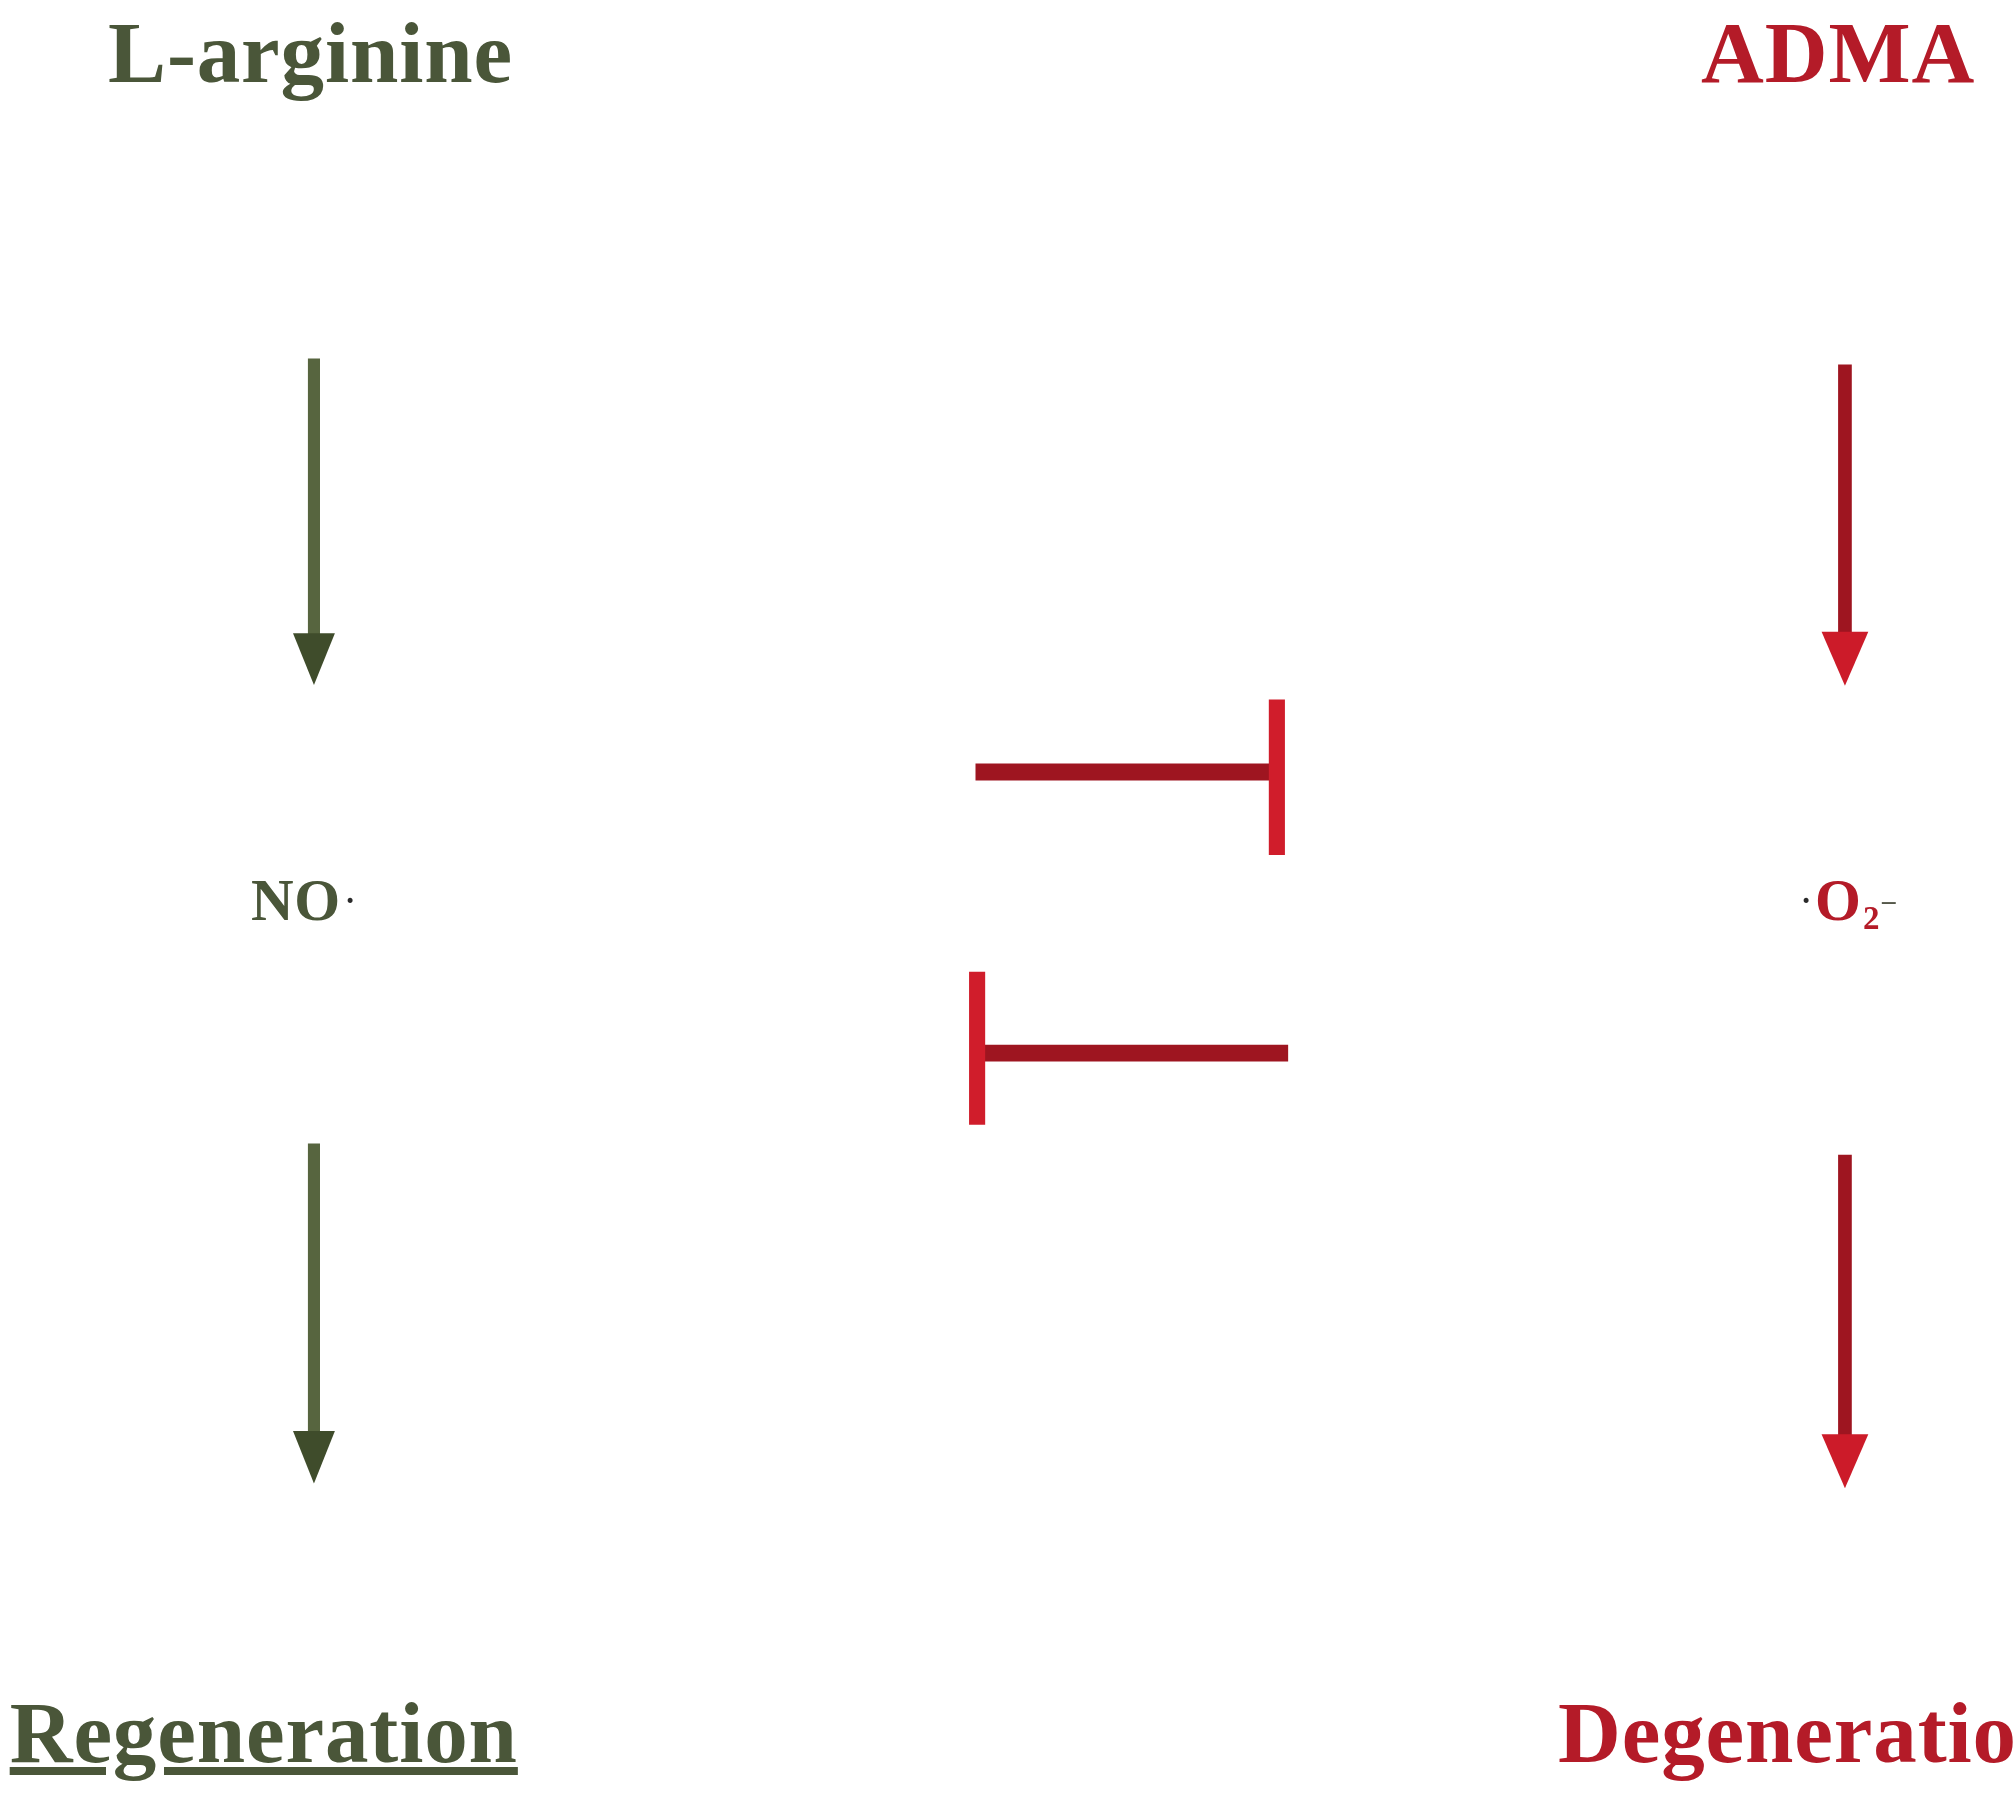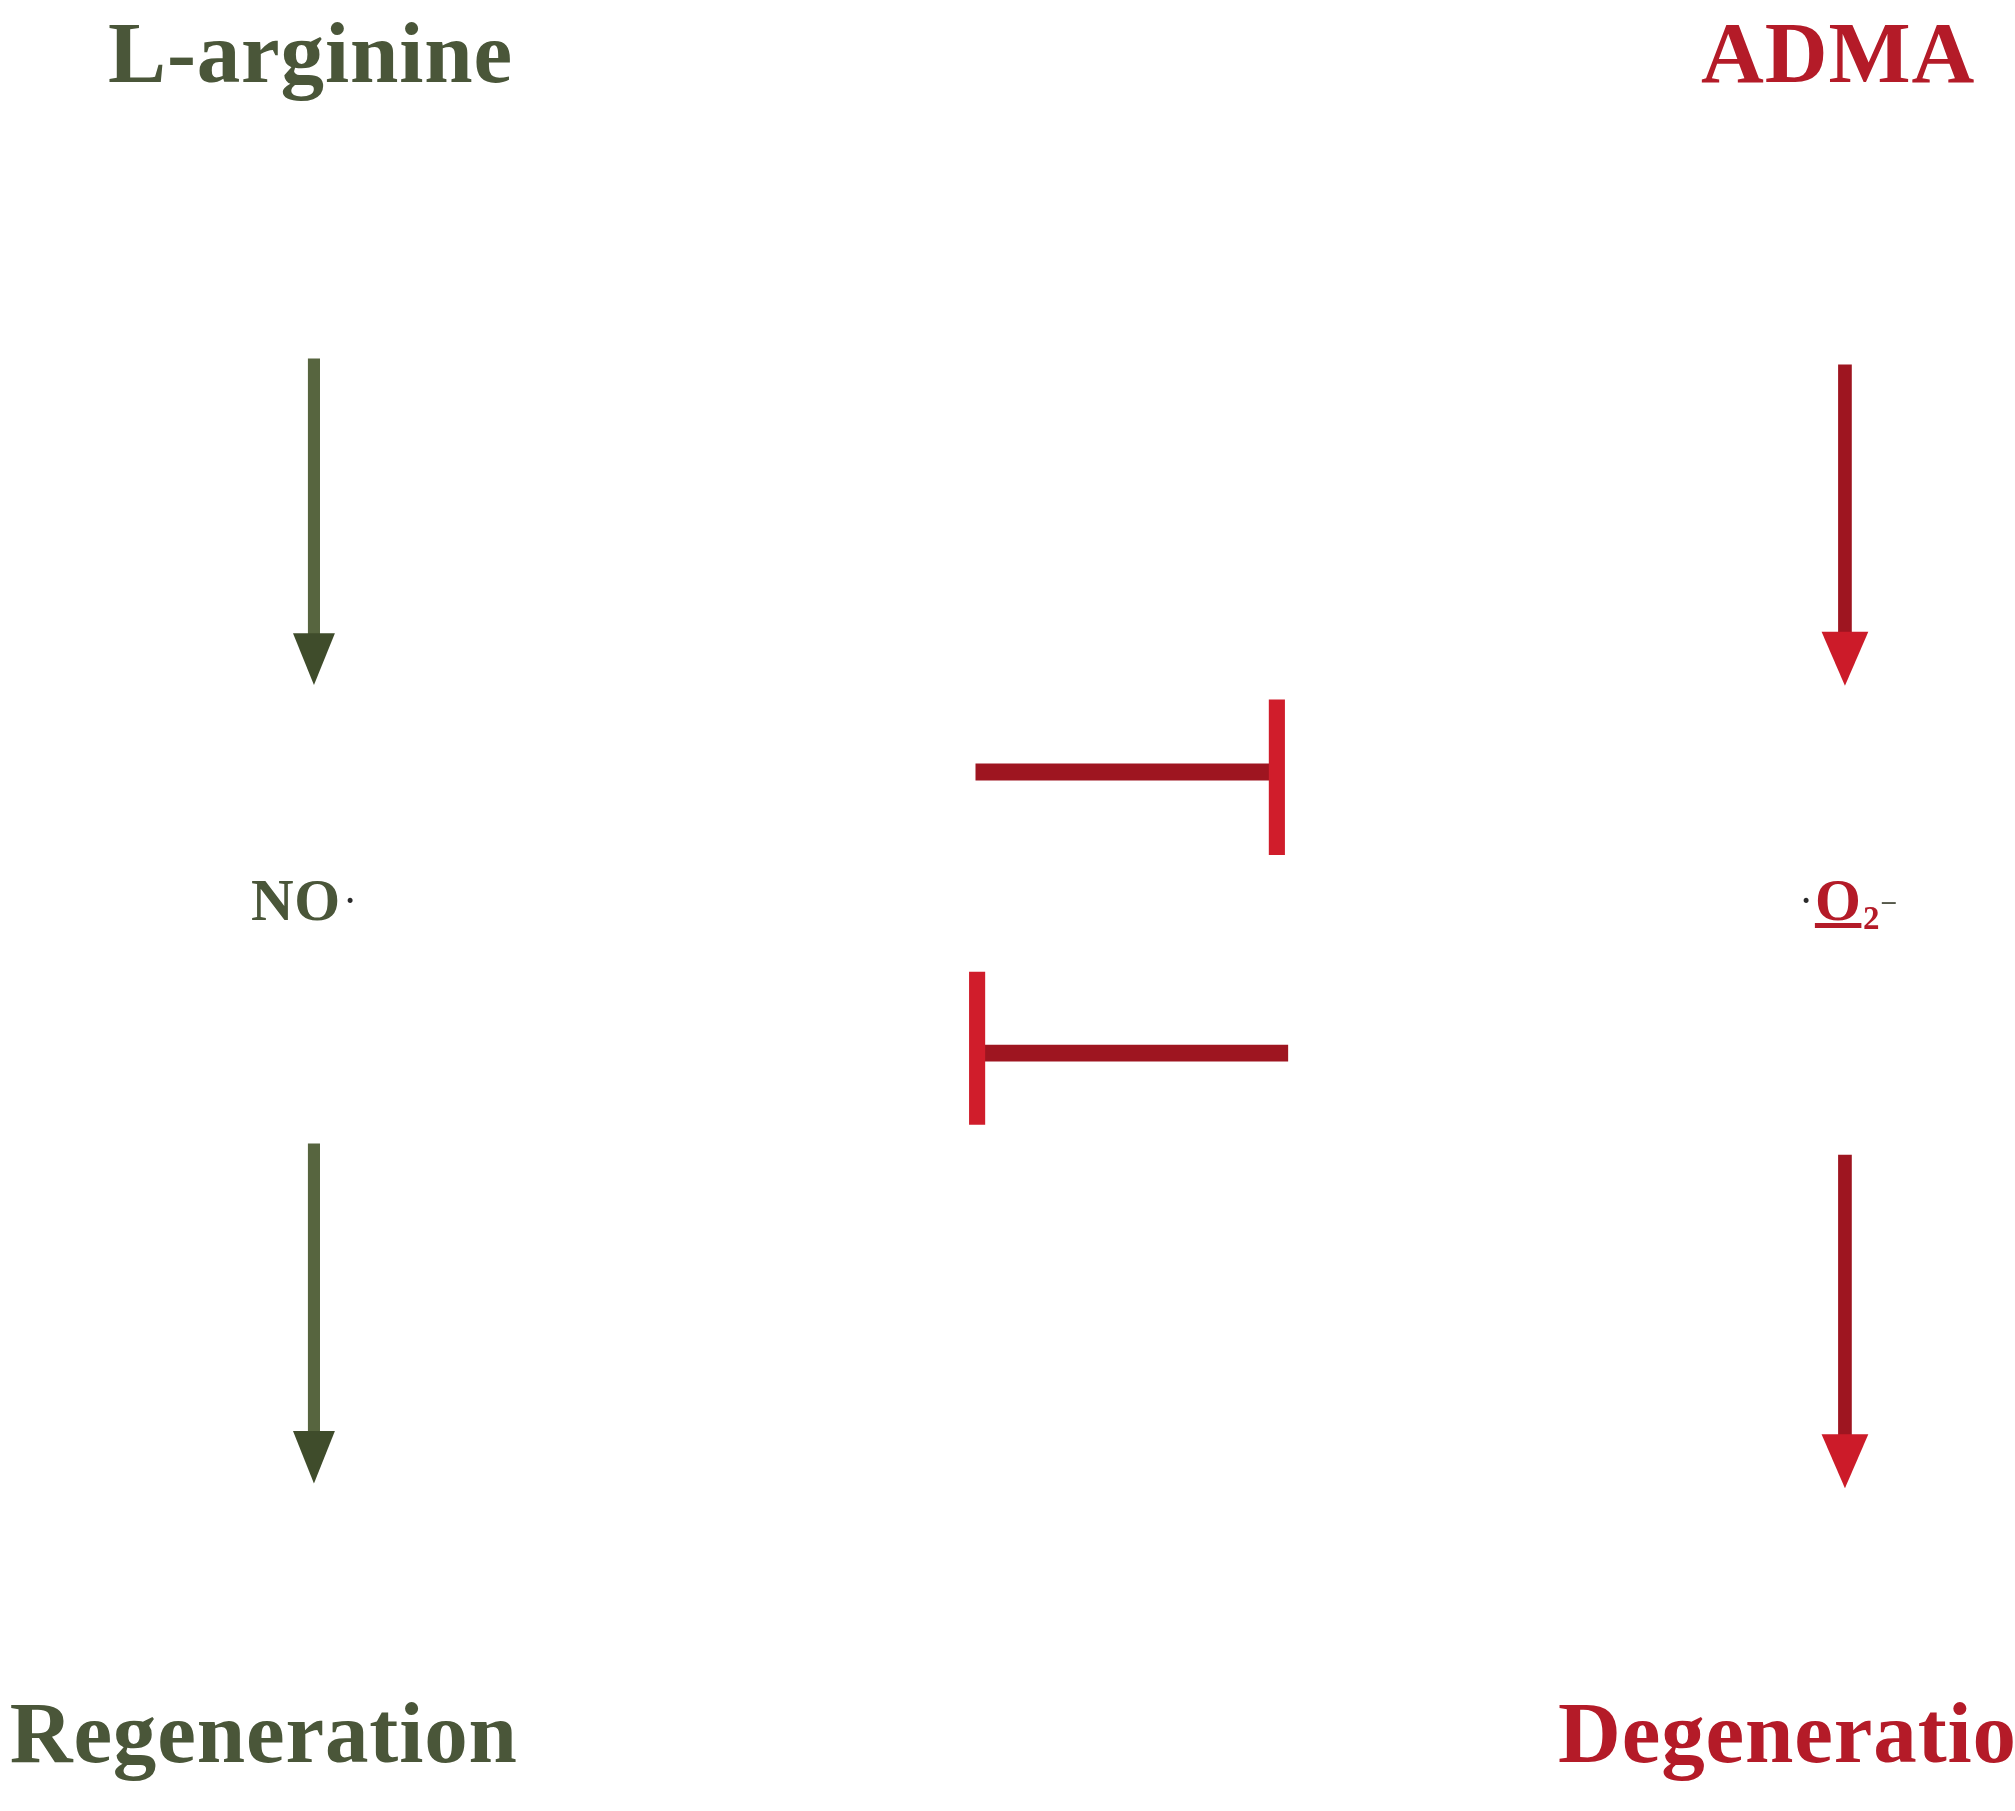--- a/index.html
+++ b/index.html
@@ -72,25 +72,25 @@
 <div id="canvas">
 
   <div class="label title-label green-text" style="left:108px; top:8.9px;">L-arginine</div>
 
   <div class="label title-label red-text" style="left:1701px; top:8.9px;">ADMA</div>
 
   <div class="label node-label green-text" style="left:251px; top:871px;">
     <span>NO</span><span class="radical-dot dot-post">·</span>
   </div>
 
-  <div class="label node-label red-text" style="left:1801px; top:871px;text-decoration:underline;">
+  <div class="label node-label red-text" style="left:1801px; top:871px;">
     <span class="radical-dot dot-pre">·</span><span>O</span><span class="sub2">2</span><span class="charge-minus">–</span>
   </div>
 
-  <div class="label title-label green-text" style="left:9.7px; top:1689px;">Regeneration</div>
+  <div class="label title-label green-text" style="left:9.7px; top:1689px;text-decoration:underline;">Regeneration</div>
 
   <div class="label title-label red-text" style="left:1558px; top:1689px;">Degeneration</div>
 
   <svg class="gfx" viewBox="0 0 5391 4495" xmlns="http://www.w3.org/2000/svg">
 
     <g>
       <line x1="778" y1="890" x2="778" y2="1612" stroke="#57653f" stroke-width="30"></line>
       <polygon points="778,1700 726,1572 830,1572" fill="#3f4c2b"></polygon>
     </g>
 

